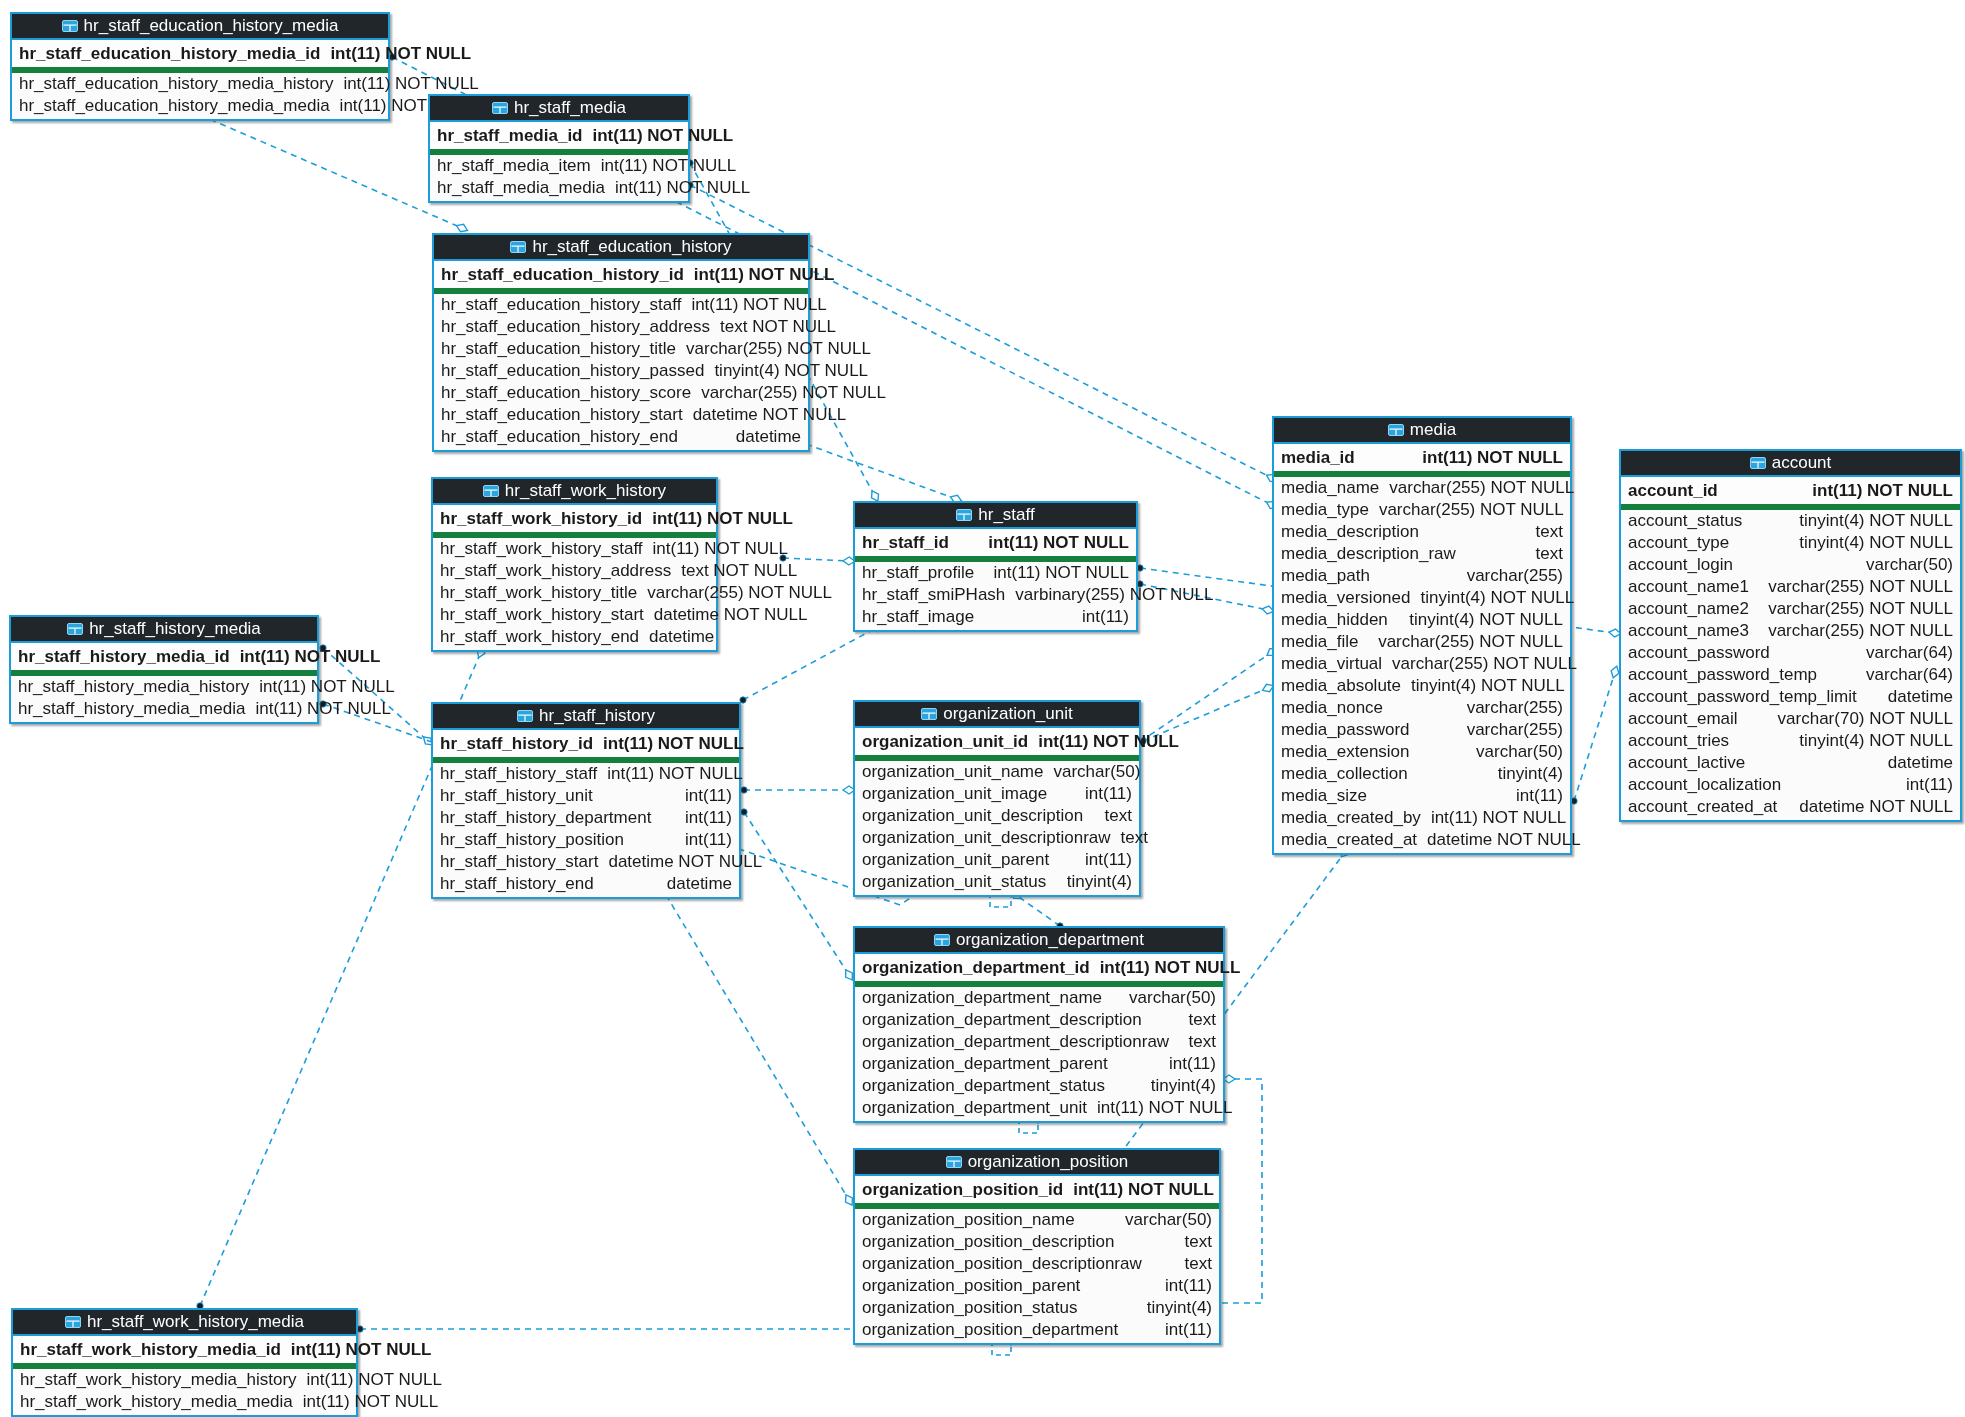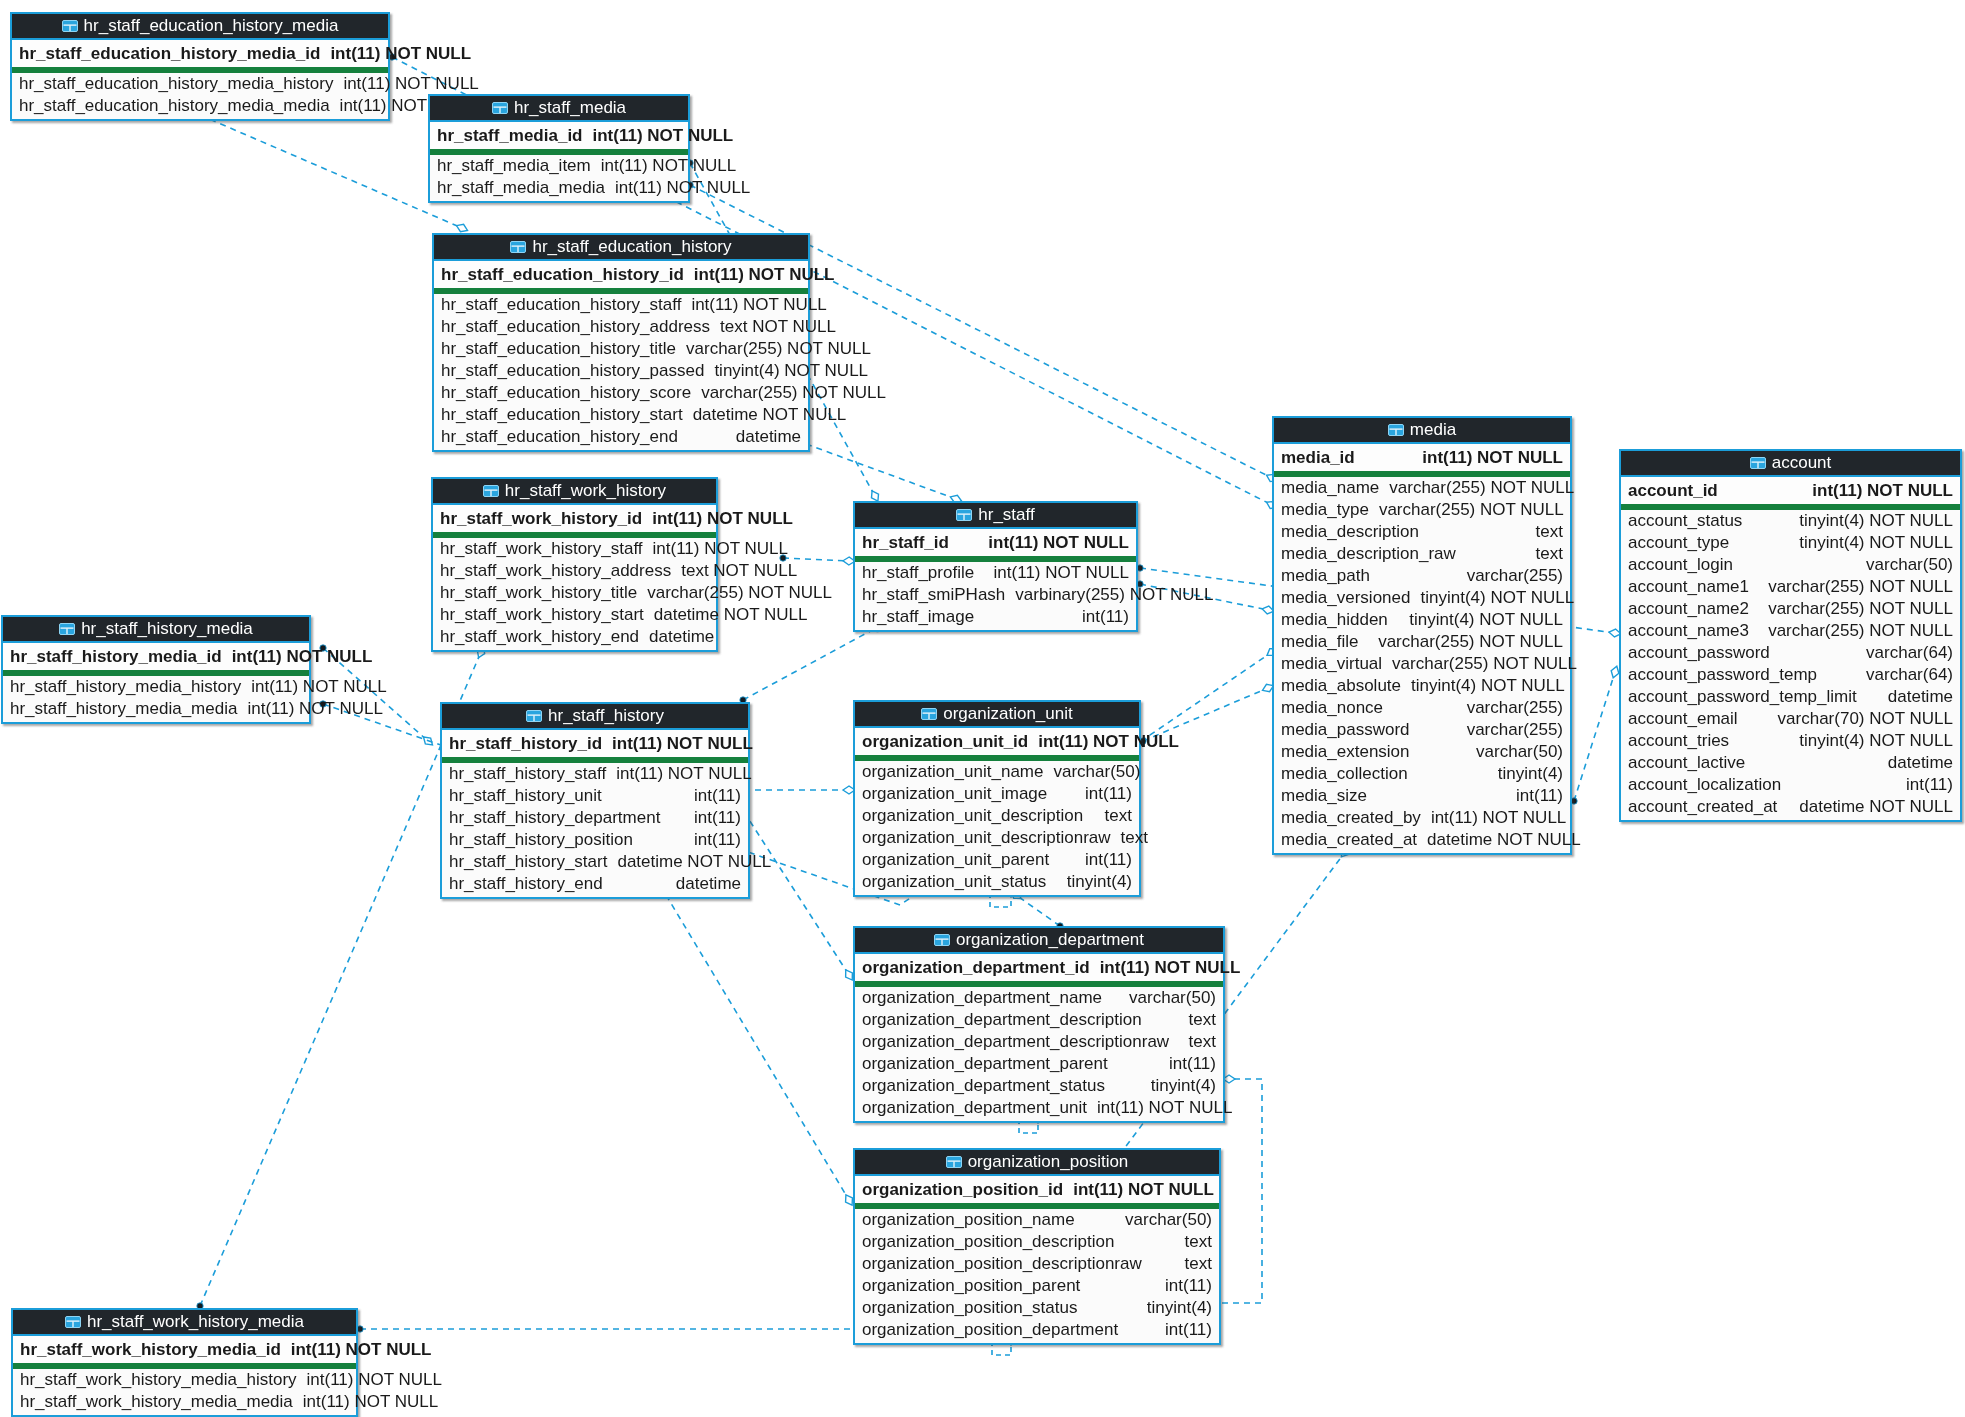--- a/index.html
+++ b/index.html
@@ -273,21 +273,21 @@
           <div class="er-row">
             <span class="cname">hr_staff_work_history_start</span>
             <span class="ctype">datetime NOT NULL</span>
           </div>
           <div class="er-row">
             <span class="cname">hr_staff_work_history_end</span>
             <span class="ctype">datetime</span>
           </div>
         </div>
       </div>
-      <div class="er-table" style="left: 1px; top: 615px; width: 310px;">
+      <div class="er-table" style="left: 9px; top: 615px; width: 310px;">
         <div class="er-hdr">
           <svg width="16" height="12" viewBox="0 0 16 12">
             <rect x="0.5" y="0.5" width="15" height="11" rx="1.5" fill="#2aa5df" stroke="#8ed4f4" stroke-width="1"></rect>
             <rect x="1.5" y="4.5" width="13" height="1.2" fill="#ffffff"></rect>
             <rect x="7.4" y="5.5" width="1.2" height="5.5" fill="#ffffff"></rect>
           </svg>
           <span>hr_staff_history_media</span>
         </div>
         <div class="er-row pk">
           <span class="cname">hr_staff_history_media_id</span>
@@ -297,21 +297,21 @@
           <div class="er-row">
             <span class="cname">hr_staff_history_media_history</span>
             <span class="ctype">int(11) NOT NULL</span>
           </div>
           <div class="er-row">
             <span class="cname">hr_staff_history_media_media</span>
             <span class="ctype">int(11) NOT NULL</span>
           </div>
         </div>
       </div>
-      <div class="er-table" style="left: 440px; top: 702px; width: 310px;">
+      <div class="er-table" style="left: 431px; top: 702px; width: 310px;">
         <div class="er-hdr">
           <svg width="16" height="12" viewBox="0 0 16 12">
             <rect x="0.5" y="0.5" width="15" height="11" rx="1.5" fill="#2aa5df" stroke="#8ed4f4" stroke-width="1"></rect>
             <rect x="1.5" y="4.5" width="13" height="1.2" fill="#ffffff"></rect>
             <rect x="7.4" y="5.5" width="1.2" height="5.5" fill="#ffffff"></rect>
           </svg>
           <span>hr_staff_history</span>
         </div>
         <div class="er-row pk">
           <span class="cname">hr_staff_history_id</span>

